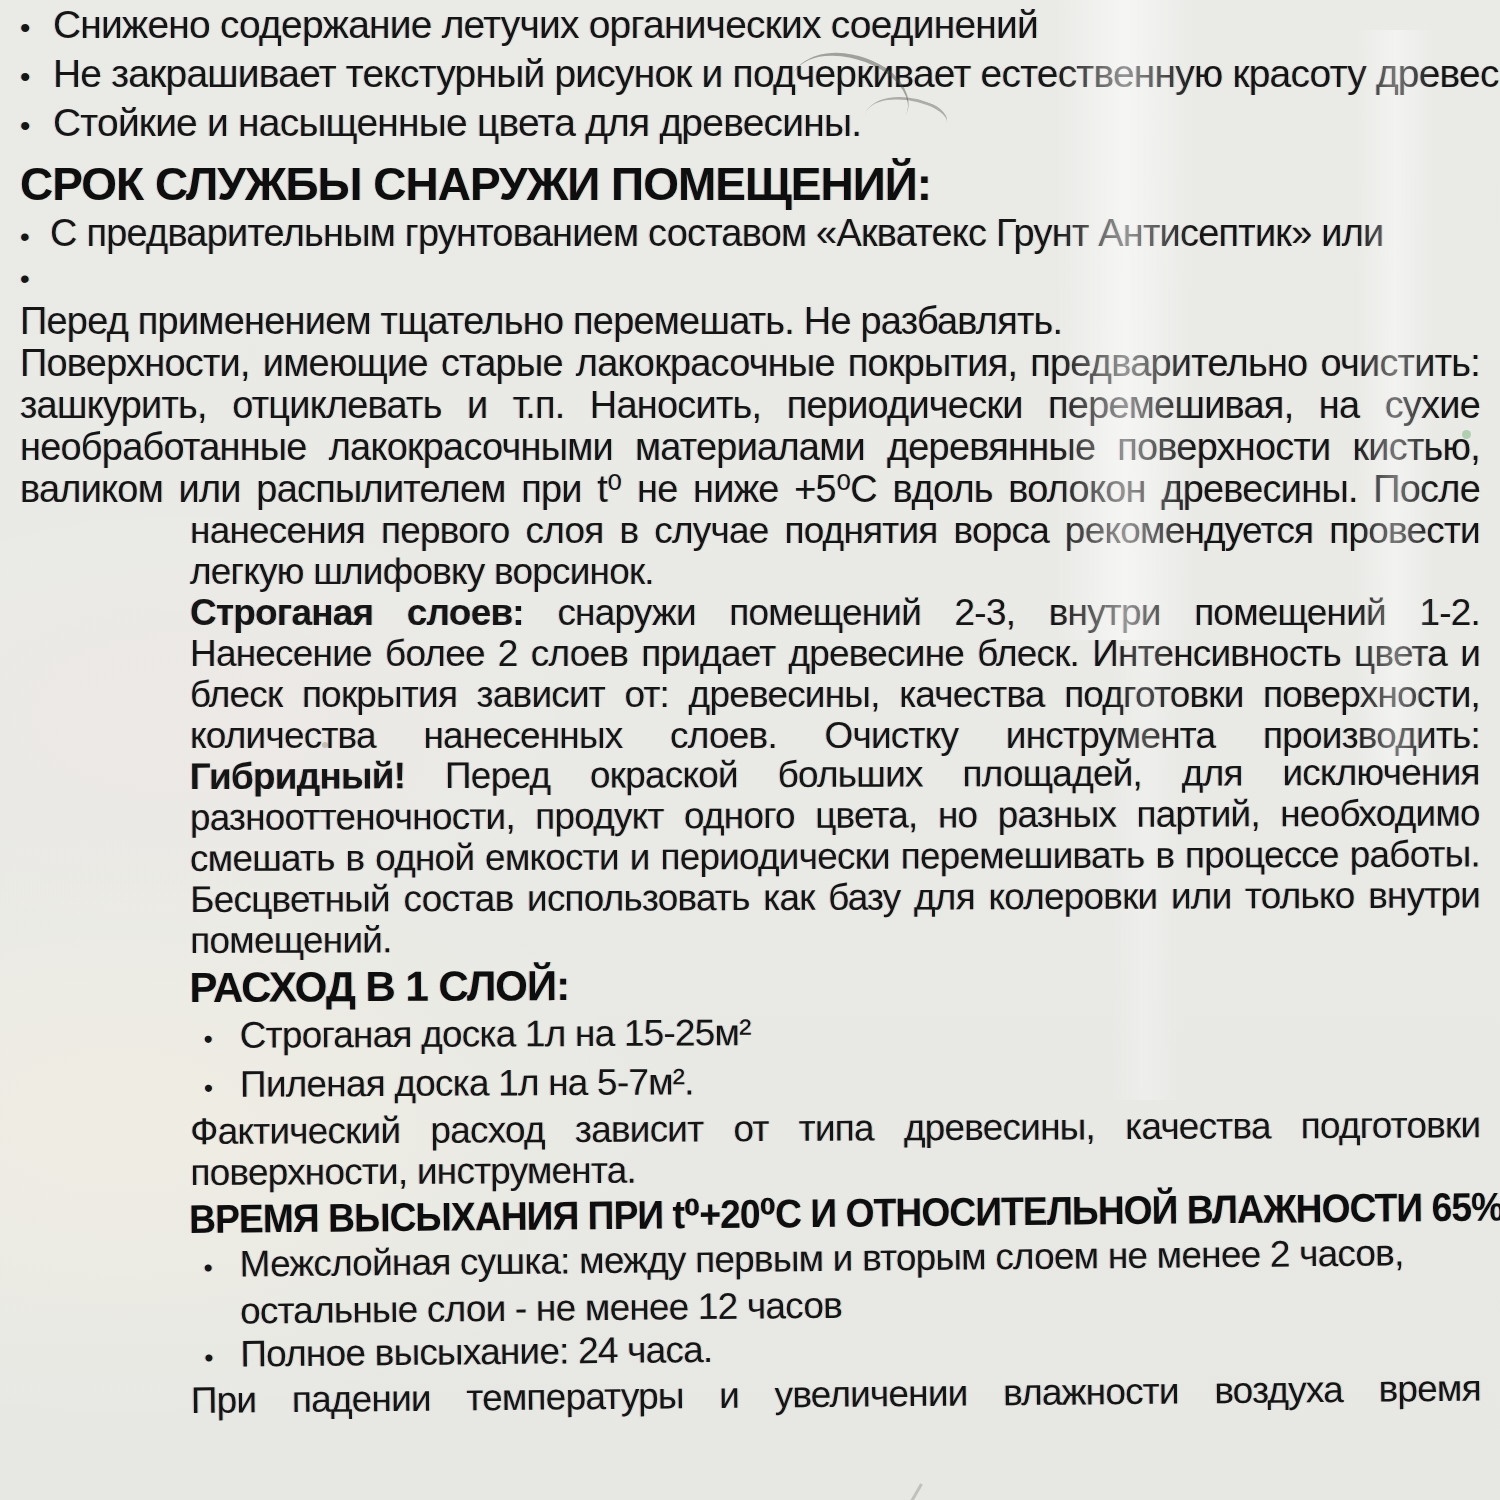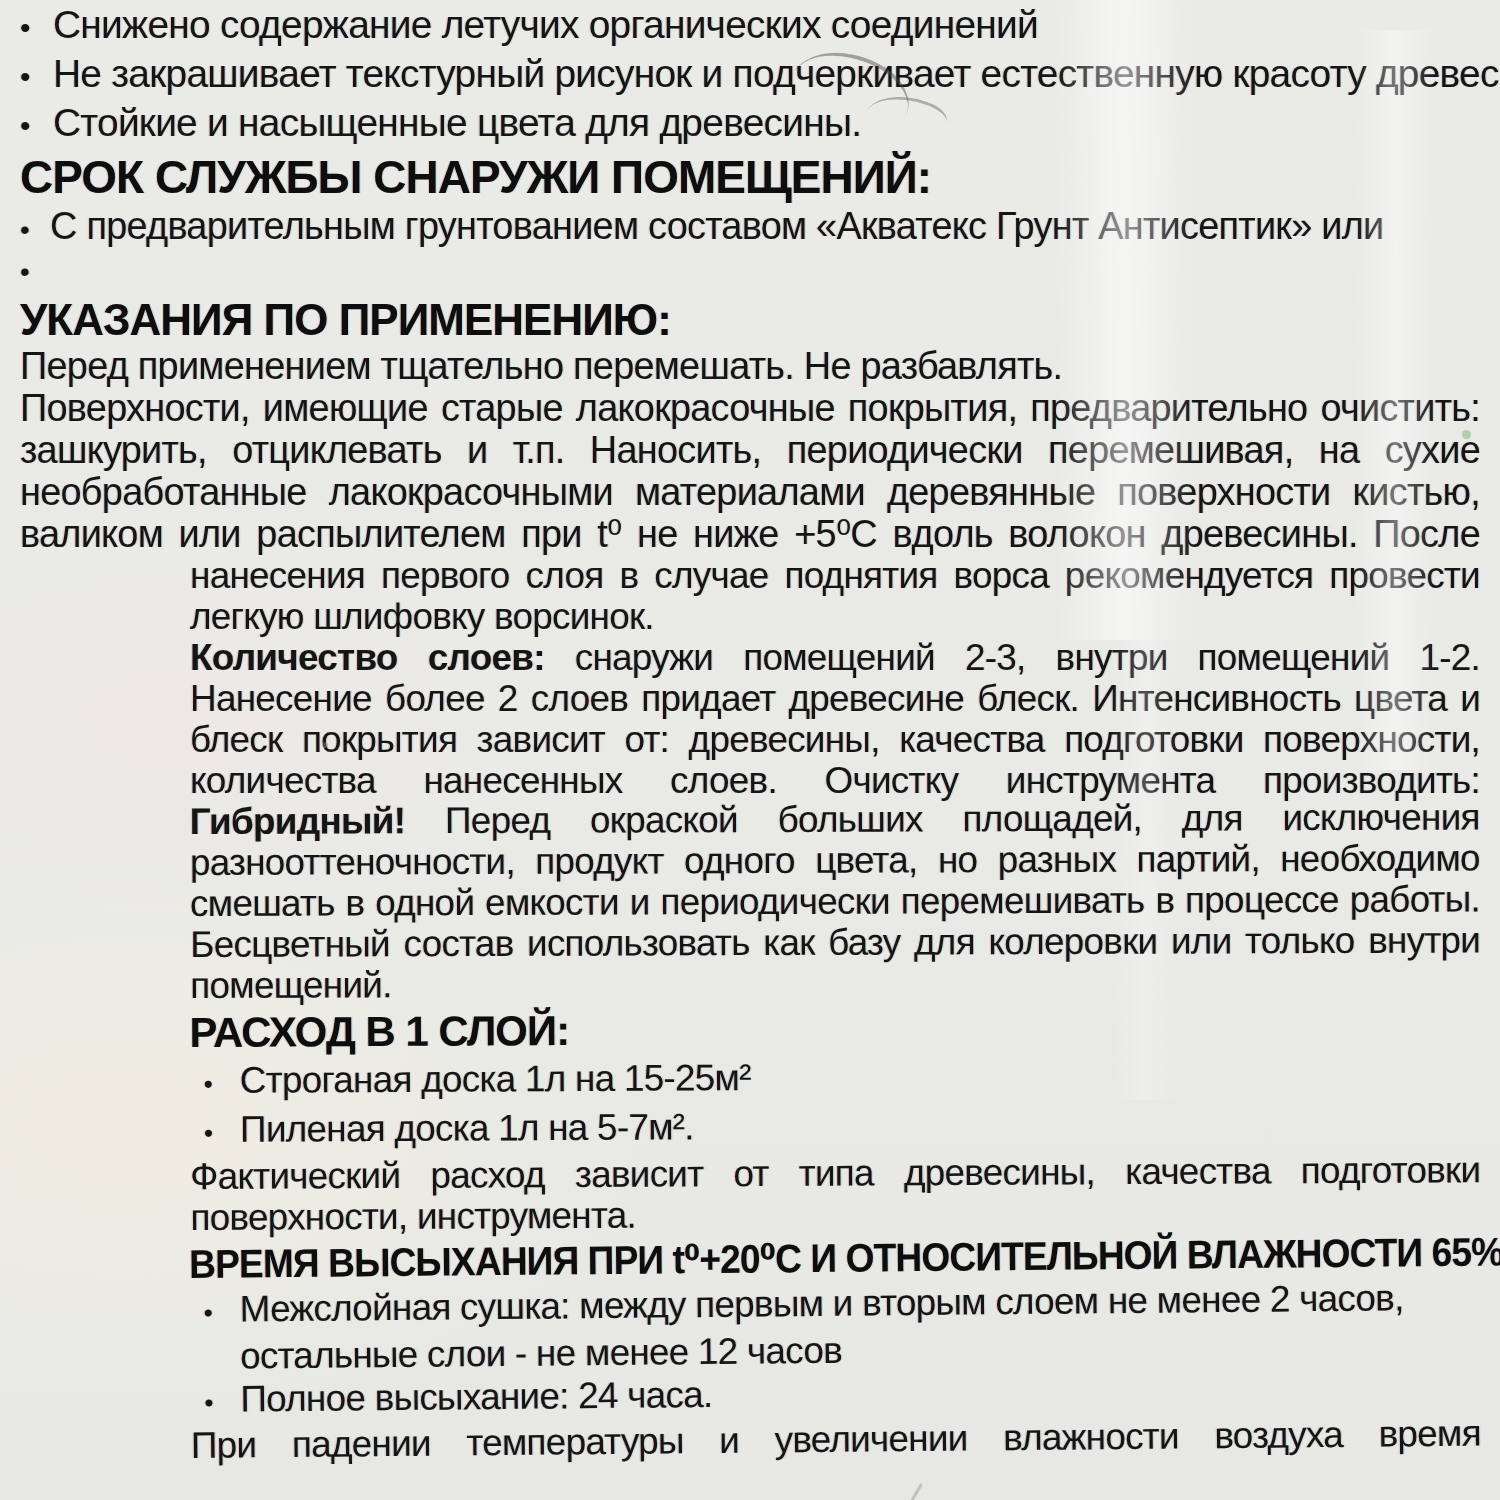--- a/index.html
+++ b/index.html
@@ -55,21 +55,21 @@
   .l { white-space: nowrap; }
   .j { text-align: justify; text-align-last: justify; }
   .b { font-weight: 700; }
   .brow { display: flex; align-items: baseline; }
   .dot { flex: none; }
 
   
   .features { font-size: 39px; line-height: 46px; letter-spacing: -0.8px; }
   .features .dot { width: 33px; font-size: 30px; }
   
-  .h-srok { font-size: 46px; line-height: 55px; margin-top: 1px; }
+  .h-srok { font-size: 46px; line-height: 55px; margin-top: 8px; }
   .sl { font-size: 38px; line-height: 42px; letter-spacing: -0.8px; }
   .sl .dot { width: 30px; font-size: 28px; }
   .sl .cont { padding-left: 30px; }
   
   .h-ukaz { font-size: 44px; line-height: 51px; margin-top: 1px; }
   .usage { font-size: 38px; line-height: 42px; letter-spacing: -0.8px; }
   
   .inner { margin-left: 170px; font-size: 37px; line-height: 41px; letter-spacing: -0.8px; }
   .inner .sec { margin: 0; }
   .sec-attention { transform: rotate(-0.2deg); transform-origin: 0 50%; }
@@ -117,39 +117,38 @@
   <div class="sl">
     <div class="row brow">
       <span class="dot">•</span>
       <span class="l">С предварительным грунтованием составом «Акватекс Грунт Антисептик» или</span>
     </div>
     <div class="row brow">
       <span class="dot">•</span>
     </div>
   </div>
 
-  <h2 class="h-ukaz">УКАЗАНИЯ ПО ПРИМЕНЕНИЮ:</h2>
   <div class="usage">
     <div class="line l">Перед применением тщательно перемешать. Не разбавлять.</div>
     <div class="line j">Поверхности, имеющие старые лакокрасочные покрытия, предварительно очистить:</div>
     <div class="line j">зашкурить, отциклевать и т.п. Наносить, периодически перемешивая, на сухие</div>
     <div class="line j">необработанные лакокрасочными материалами деревянные поверхности кистью,</div>
     <div class="line j">валиком или распылителем при t⁰ не ниже +5⁰С вдоль волокон древесины. После</div>
   </div>
 
   <div class="inner">
 
     <div class="sec">
       <div class="line j">нанесения первого слоя в случае поднятия ворса рекомендуется провести</div>
       <div class="line l">легкую шлифовку ворсинок.</div>
     </div>
 
     <div class="sec">
       <div class="line j">
-        <span class="b">Количество слоев:</span>
+        <span class="b">Строганая слоев:</span>
         <span>снаружи помещений 2-3, внутри помещений 1-2.</span>
       </div>
       <div class="line j">Нанесение более 2 слоев придает древесине блеск. Интенсивность цвета и</div>
       <div class="line j">блеск покрытия зависит от: древесины, качества подготовки поверхности,</div>
       <div class="line j">количества нанесенных слоев. Очистку инструмента производить:</div>
     </div>
 
     <div class="sec sec-attention">
       <div class="line j">
         <span class="b">Гибридный!</span>

